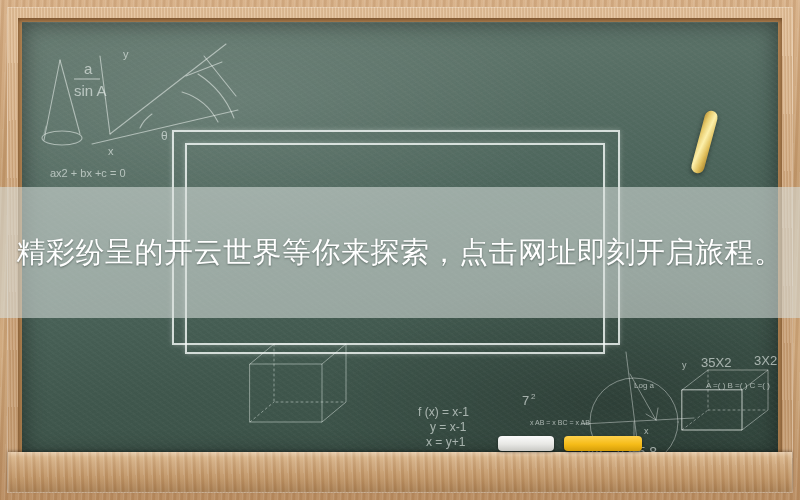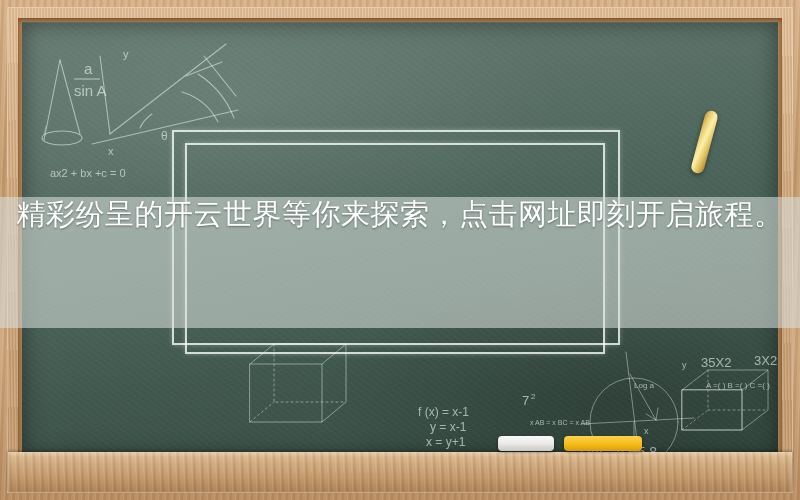--- a/index.html
+++ b/index.html
@@ -75,23 +75,23 @@
   .chalk-stick{
     position:absolute;left:676px;top:88px;width:13px;height:64px;
     border-radius:7px;
     background:linear-gradient(100deg,#b99134 0%,#e8cb6c 22%,#fdf0aa 46%,#e2c25f 72%,#a98327 100%);
     transform:rotate(15deg);
     box-shadow:0 2px 5px rgba(0,0,0,.45);
   }
 
   
   .banner{
-    position:absolute;left:0;top:197px;width:800px;height:131px;
+    position:absolute;left:0;top:187px;width:800px;height:131px;
     background:rgba(216,222,219,.58);
-    display:flex;
+    display:flex;align-items:center;
     z-index:6;
   }
   .banner-text{
     width:100%;
     text-align:center;
     color:#ffffff;
     font-size:29px;
     letter-spacing:.5px;
     line-height:1.2;
     white-space:nowrap;

